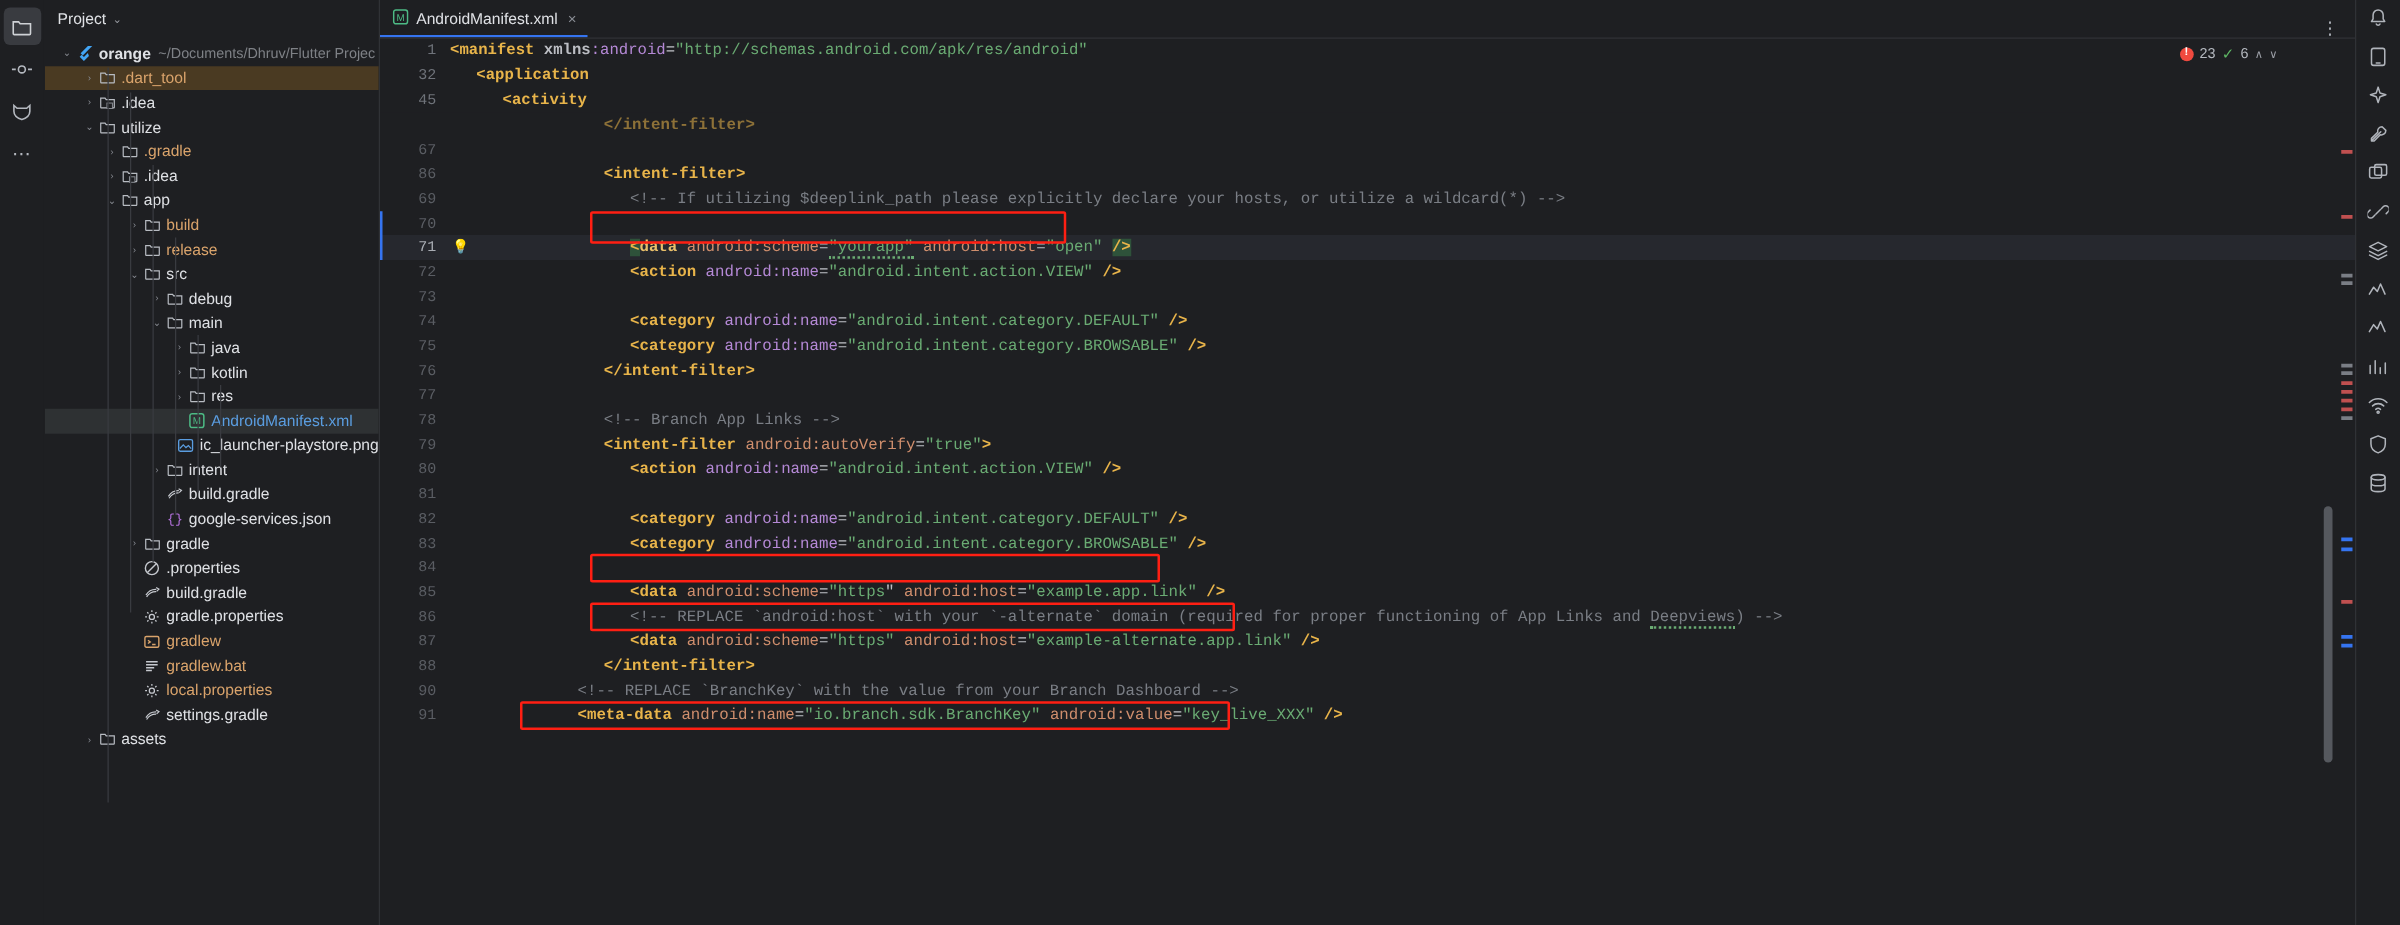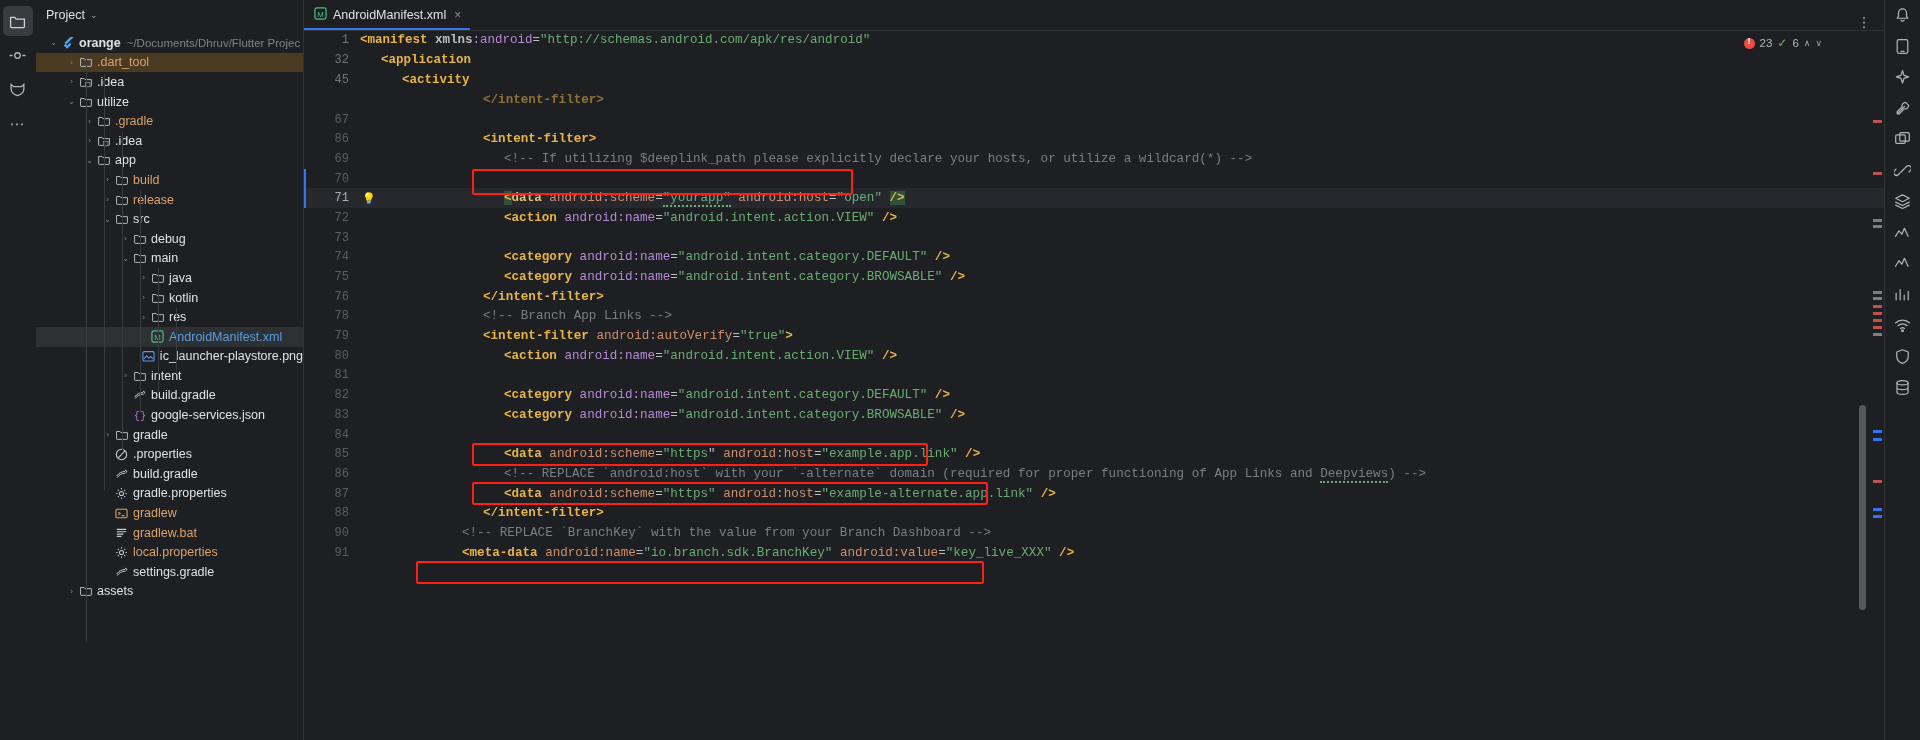--- a/index.html
+++ b/index.html
@@ -531,20 +531,21 @@
           <div class="cline"><span class="num">67</span><span class="bulb"></span><span class="txt"><span style="display:inline-block;width:0px"></span></span></div>
           <div class="cline"><span class="num">86</span><span class="bulb"></span><span class="txt"><span style="display:inline-block;width:105px"></span><span class="tag">&lt;intent-filter&gt;</span></span></div>
           <div class="cline"><span class="num">69</span><span class="bulb"></span><span class="txt"><span style="display:inline-block;width:126px"></span><span class="cmt">&lt;!-- If utilizing $deeplink_path please explicitly declare your hosts, or utilize a wildcard(*) --&gt;</span></span></div>
           <div class="cline"><span class="marker"></span><span class="num">70</span><span class="bulb"></span></div>
           <div class="cline cur"><span class="marker"></span><span class="num">71</span><span class="bulb">💡</span><span class="txt"><span style="display:inline-block;width:126px"></span><span class="brkt">&lt;</span><span class="tagn">data</span> <span class="attr2">android:scheme</span><span class="eq">=</span><span class="val squig">"yourapp"</span> <span class="attr2">android:host</span><span class="eq">=</span><span class="val">"open"</span> <span class="brkt">/&gt;</span></span></div>
           <div class="cline"><span class="num">72</span><span class="bulb"></span><span class="txt"><span style="display:inline-block;width:126px"></span><span class="tag">&lt;action</span> <span class="attr">android:name</span><span class="eq">=</span><span class="val">"android.intent.action.VIEW"</span> <span class="tag">/&gt;</span></span></div>
           <div class="cline"><span class="num">73</span><span class="bulb"></span><span class="txt"><span style="display:inline-block;width:0px"></span></span></div>
           <div class="cline"><span class="num">74</span><span class="bulb"></span><span class="txt"><span style="display:inline-block;width:126px"></span><span class="tag">&lt;category</span> <span class="attr">android:name</span><span class="eq">=</span><span class="val">"android.intent.category.DEFAULT"</span> <span class="tag">/&gt;</span></span></div>
           <div class="cline"><span class="num">75</span><span class="bulb"></span><span class="txt"><span style="display:inline-block;width:126px"></span><span class="tag">&lt;category</span> <span class="attr">android:name</span><span class="eq">=</span><span class="val">"android.intent.category.BROWSABLE"</span> <span class="tag">/&gt;</span></span></div>
           <div class="cline"><span class="num">76</span><span class="bulb"></span><span class="txt"><span style="display:inline-block;width:105px"></span><span class="tag">&lt;/intent-filter&gt;</span></span></div>
+          <div class="cline"><span class="num">77</span><span class="bulb"></span><span class="txt"><span style="display:inline-block;width:0px"></span></span></div>
           <div class="cline"><span class="num">78</span><span class="bulb"></span><span class="txt"><span style="display:inline-block;width:105px"></span><span class="cmt">&lt;!-- Branch App Links --&gt;</span></span></div>
           <div class="cline"><span class="num">79</span><span class="bulb"></span><span class="txt"><span style="display:inline-block;width:105px"></span><span class="tag">&lt;intent-filter</span> <span class="attr2">android:autoVerify</span><span class="eq">=</span><span class="val">"true"</span><span class="tag">&gt;</span></span></div>
           <div class="cline"><span class="num">80</span><span class="bulb"></span><span class="txt"><span style="display:inline-block;width:126px"></span><span class="tag">&lt;action</span> <span class="attr">android:name</span><span class="eq">=</span><span class="val">"android.intent.action.VIEW"</span> <span class="tag">/&gt;</span></span></div>
           <div class="cline"><span class="num">81</span><span class="bulb"></span><span class="txt"><span style="display:inline-block;width:0px"></span></span></div>
           <div class="cline"><span class="num">82</span><span class="bulb"></span><span class="txt"><span style="display:inline-block;width:126px"></span><span class="tag">&lt;category</span> <span class="attr">android:name</span><span class="eq">=</span><span class="val">"android.intent.category.DEFAULT"</span> <span class="tag">/&gt;</span></span></div>
           <div class="cline"><span class="num">83</span><span class="bulb"></span><span class="txt"><span style="display:inline-block;width:126px"></span><span class="tag">&lt;category</span> <span class="attr">android:name</span><span class="eq">=</span><span class="val">"android.intent.category.BROWSABLE"</span> <span class="tag">/&gt;</span></span></div>
           <div class="cline"><span class="num">84</span><span class="bulb"></span></div>
           <div class="cline"><span class="num">85</span><span class="bulb"></span><span class="txt"><span style="display:inline-block;width:126px"></span><span class="tag">&lt;data</span> <span class="attr2">android:scheme</span><span class="eq">=</span><span class="val">"https</span><span class="eq">"</span> <span class="attr2">android:host</span><span class="eq">=</span><span class="val">"example.app.link"</span> <span class="tag">/&gt;</span></span></div>
           <div class="cline"><span class="num">86</span><span class="bulb"></span><span class="txt"><span style="display:inline-block;width:126px"></span><span class="cmt">&lt;!-- REPLACE `android:host` with your `-alternate` domain (required for proper functioning of App Links and <span class="squig">Deepviews</span>) --&gt;</span></span></div>
           <div class="cline"><span class="num">87</span><span class="bulb"></span><span class="txt"><span style="display:inline-block;width:126px"></span><span class="tag">&lt;data</span> <span class="attr2">android:scheme</span><span class="eq">=</span><span class="val">"https"</span> <span class="attr2">android:host</span><span class="eq">=</span><span class="val">"example-alternate.app.link"</span> <span class="tag">/&gt;</span></span></div>

